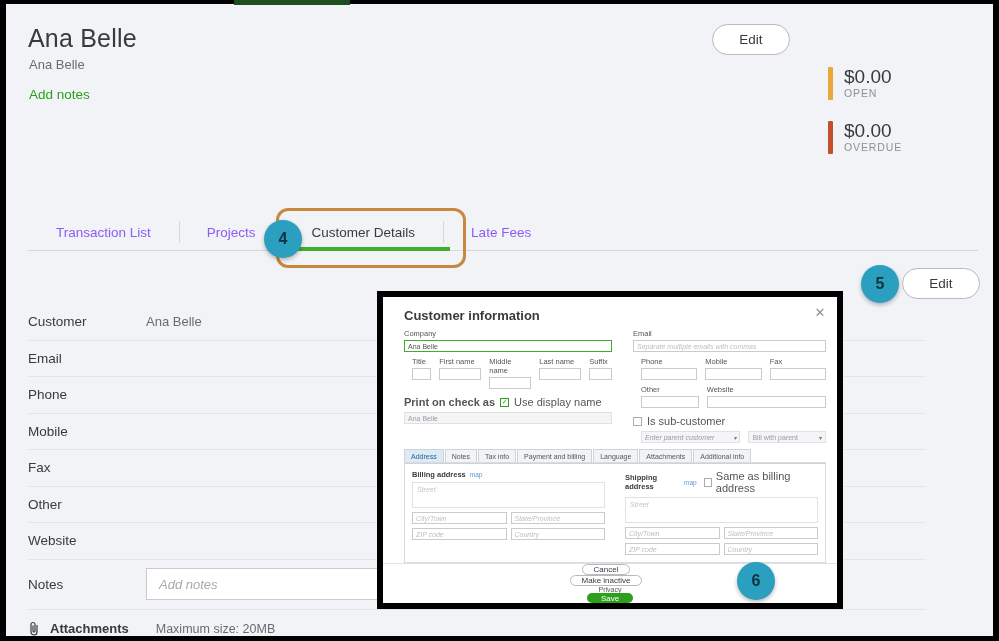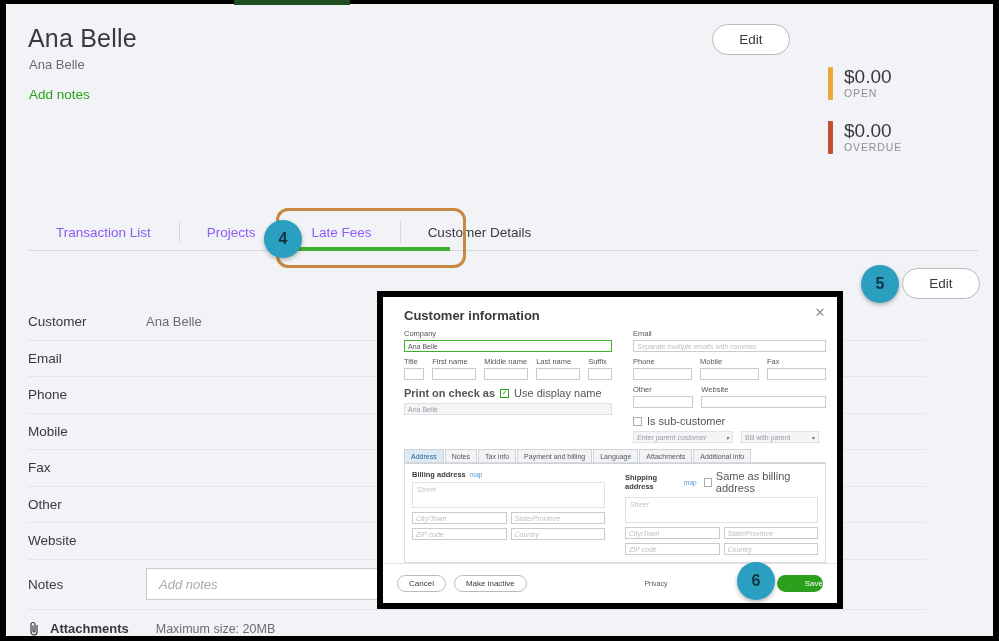--- a/index.html
+++ b/index.html
@@ -162,21 +162,21 @@
   .fin {
     width: 100%; height: 12px;
     border: 1px solid #c8cbd0; background: #fff;
     font-size: 7px; color: #555; padding: 0 3px;
     display: flex; align-items: center;
   }
   .fin.ph { color: #bcbfc4; font-style: italic; }
   .fin.green { border: 1px solid #3fae2a; }
   .fin.gray { background: #f4f5f7; border-color: #dfe1e4; color: #9a9ca1; }
   .fin .car { margin-left:auto; font-size:6px; color:#777; }
-  .frow { display: flex; gap: 8px; margin-top: 5px; }
+  .frow { display: flex; gap: 8px; margin-top: 5px; margin-left: 8px; }
 
   .chkline { display: flex; align-items: center; gap: 5px; margin-top: 7px; }
   .cbx {
     width: 9px; height: 9px; border: 1px solid #a9acb1;
     background: #fff; display: flex; align-items: center;
     justify-content: center; font-size: 7px; color: #2ca01c;
   }
   .cbx.on { border-color: #2ca01c; }
   .ctext { font-size: 11px; color: #55565a; }
   .ctext.b { font-weight: bold; }
@@ -199,33 +199,33 @@
   .addr-hd .t { font-size: 7.5px; font-weight: bold; color: #3a3b3f; }
   .addr-hd .map { font-size: 6.5px; color: #5a9ad6; }
   .street { height: 26px; border: 1px solid #dfe1e4; background:#fff; font-size:7px; font-style:italic; color:#c3c6cb; padding: 3px 4px; }
   .pair { display: flex; gap: 4px; margin-top: 4px; }
   .pair .fin { height: 12px; }
   .addr-wrap { border: 1px solid #d9dcdf; padding: 7px; }
 
   .m-footer {
     position: absolute; left: 0; bottom: 0; width: 100%; height: 40px;
     border-top: 1px solid #dfe1e4;
-    display: flex; align-items: center; padding: 0 14px;
+    display: flex; align-items: center; padding: 0 14px; flex-direction: column;
   }
   .pillbtn {
     height: 17px; padding: 0 11px; border: 1px solid #b7b9bd;
     border-radius: 9px; background: #fff; color: #393a3d;
     font-size: 8px; display: flex; align-items: center;
     justify-content: center; margin-right: 8px;
   }
   .privacy { font-size: 7px; color: #55565a; margin: 0 auto; }
   .savebtn {
     height: 17px; width: 46px; border-radius: 9px;
     background: #2ca01c; color: #fff; font-size: 8px;
-    display: flex; align-items: center; justify-content: flex-end;
+    display: flex; align-items: center; justify-content: center;
   }
 </style>
 </head>
 <body>
 
 <div id="page">
 
   <div class="topbar"></div>
 
   <div class="hdr-title">Ana Belle</div>
@@ -252,25 +252,25 @@
     </div>
   </div>
 
   <div class="tabrow">
     <div class="tab">
         <span>Transaction List</span>
       </div>
     <div class="tab">
         <span>Projects</span>
       </div>
+    <div class="tab active">
+        <span>Customer Details</span>
+      </div>
     <div class="tab">
         <span>Late Fees</span>
-      </div>
-    <div class="tab active">
-        <span>Customer Details</span>
       </div>
   </div>
   <div class="tabline"></div>
   <div class="tab-underline"></div>
   <div class="hl-box"></div>
 
   <div class="badge" id="badge-4">
       <span>4</span>
     </div>
   <div class="badge" id="badge-5">

